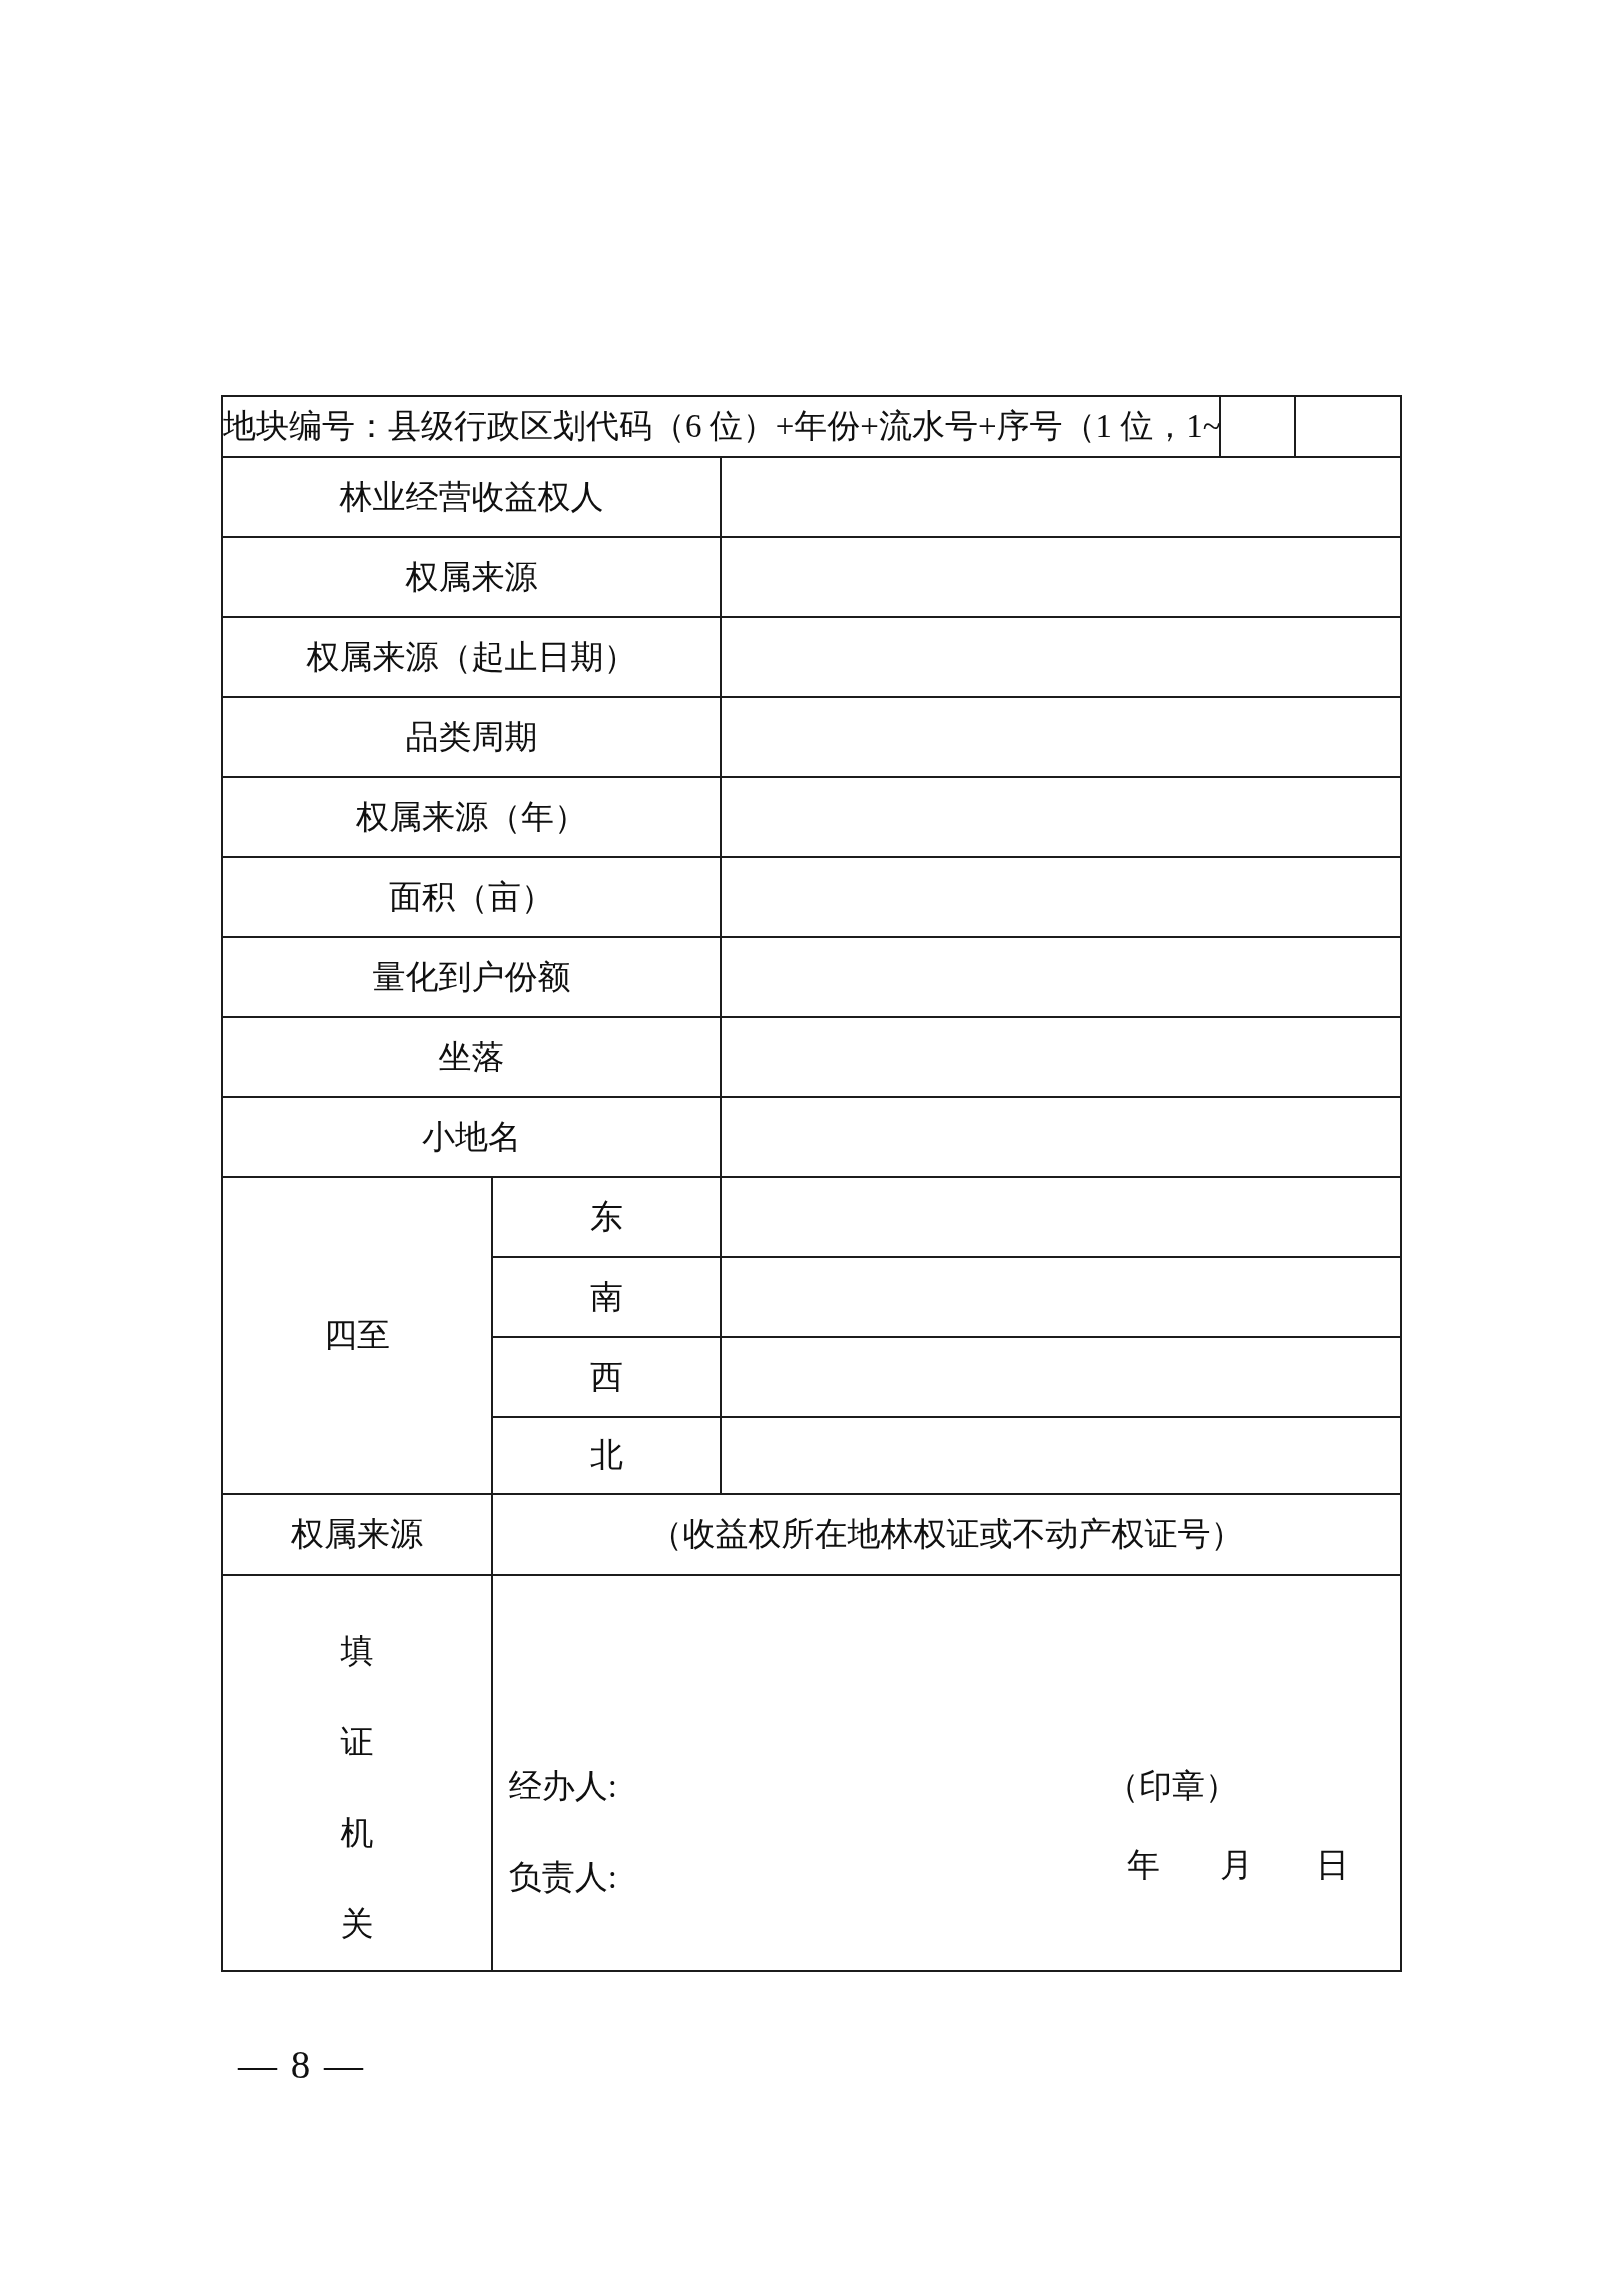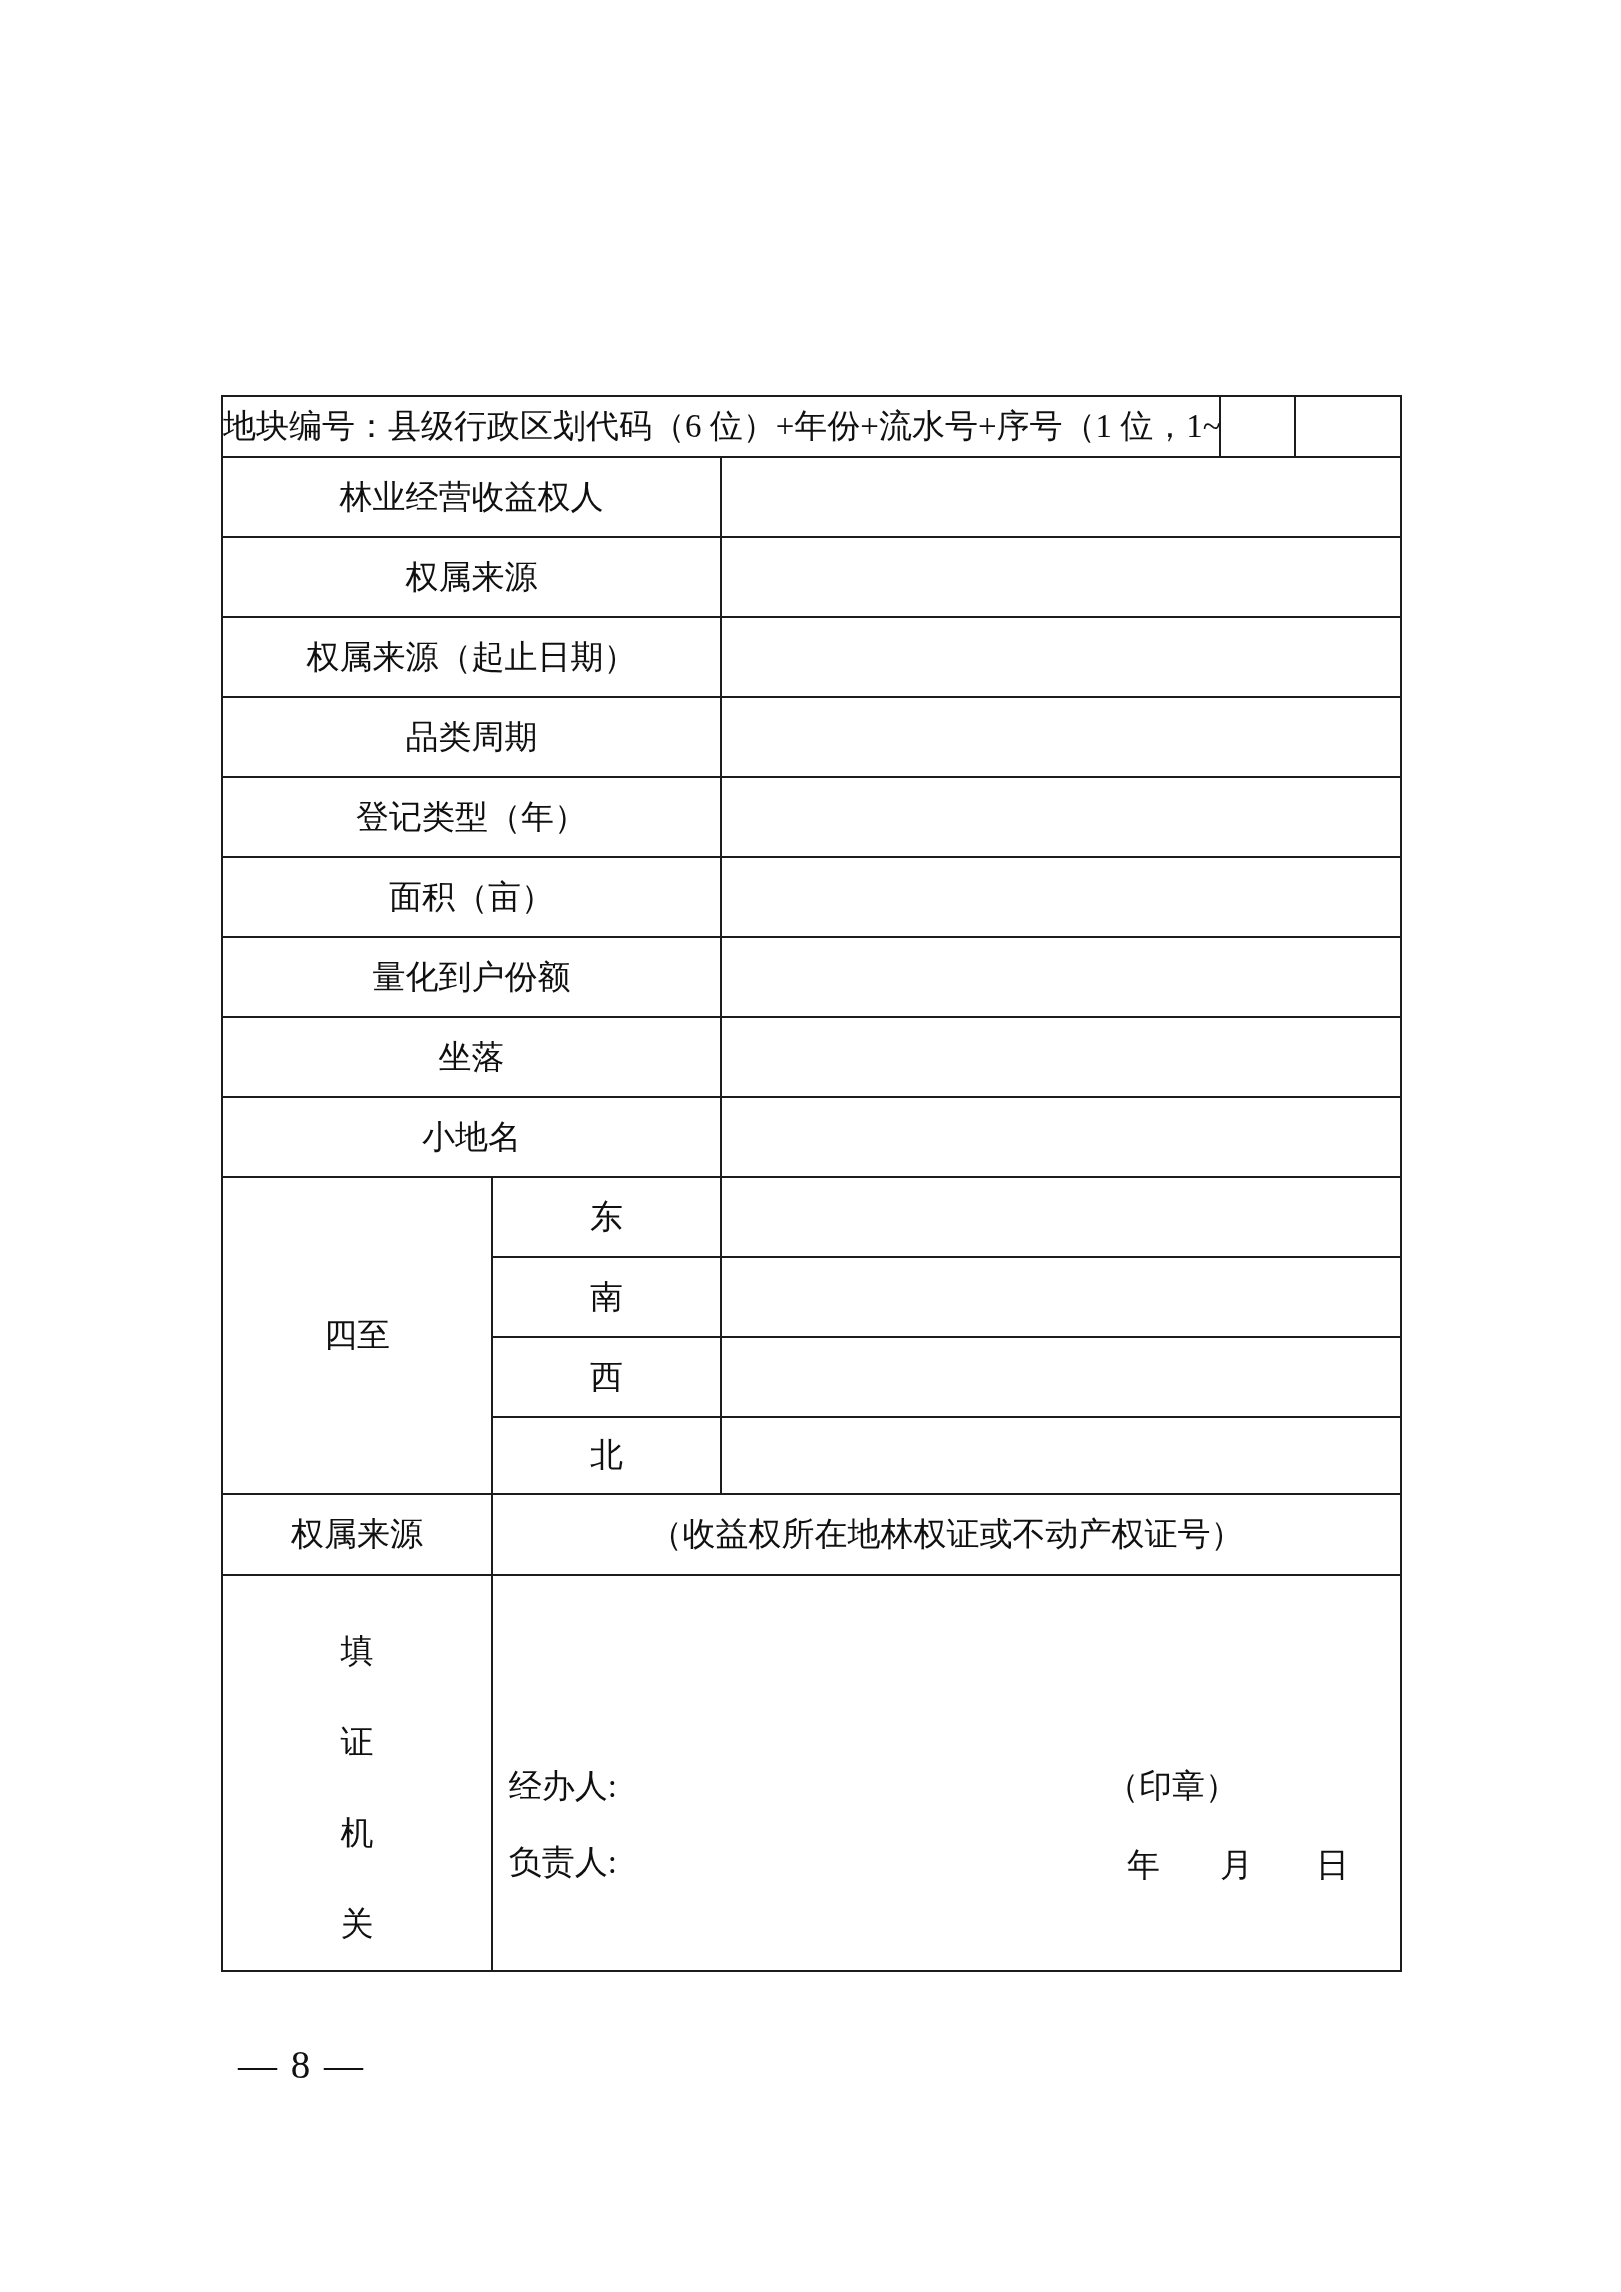--- a/index.html
+++ b/index.html
@@ -67,21 +67,21 @@
     align-items: center;
     gap: 46px;
     padding-top: 29px;
     height: 100%;
     box-sizing: border-box;
   }
   td.authority-value-cell { position: relative; margin-left: 44px; }
   .authority-value-cell span { position: absolute; white-space: nowrap; }
   .handler-label     { left: 15.7px;  top: 188px; }
   .seal-label        { left: 613px; top: 188px; }
-  .responsible-label { left: 15.7px;  top: 264px; }
+  .responsible-label { left: 15.7px;  top: 279px; }
   .date-year         { left: 634px; top: 267px; }
   .date-month        { left: 727px; top: 267px; }
   .date-day          { left: 823px; top: 267px; }
   .page-number {
     position: absolute;
     left: 238px;
     top: 2042px;
     font-size: 39px;
     letter-spacing: 2px;
     color: #101010;
@@ -119,21 +119,21 @@
     </tr>
     <tr class="field-row">
       <td colspan="2">权属来源（起止日期）</td>
       <td colspan="3"></td>
     </tr>
     <tr class="field-row">
       <td colspan="2">品类周期</td>
       <td colspan="3"></td>
     </tr>
     <tr class="field-row">
-      <td colspan="2">登记类型（年）</td>
+      <td colspan="2">权属来源（年）</td>
       <td colspan="3"></td>
     </tr>
     <tr class="field-row">
       <td colspan="2">面积（亩）</td>
       <td colspan="3"></td>
     </tr>
     <tr class="field-row">
       <td colspan="2">量化到户份额</td>
       <td colspan="3"></td>
     </tr>

